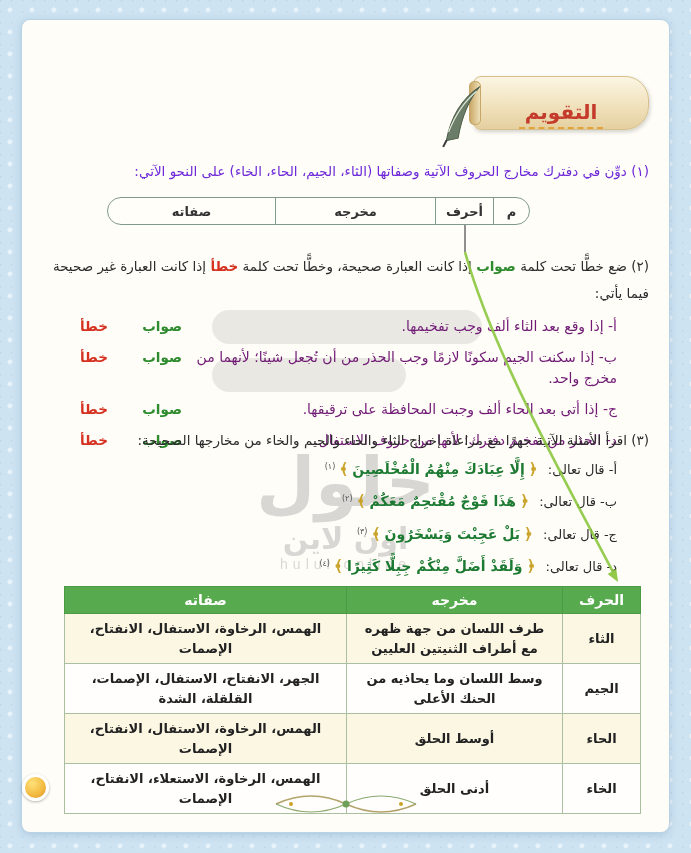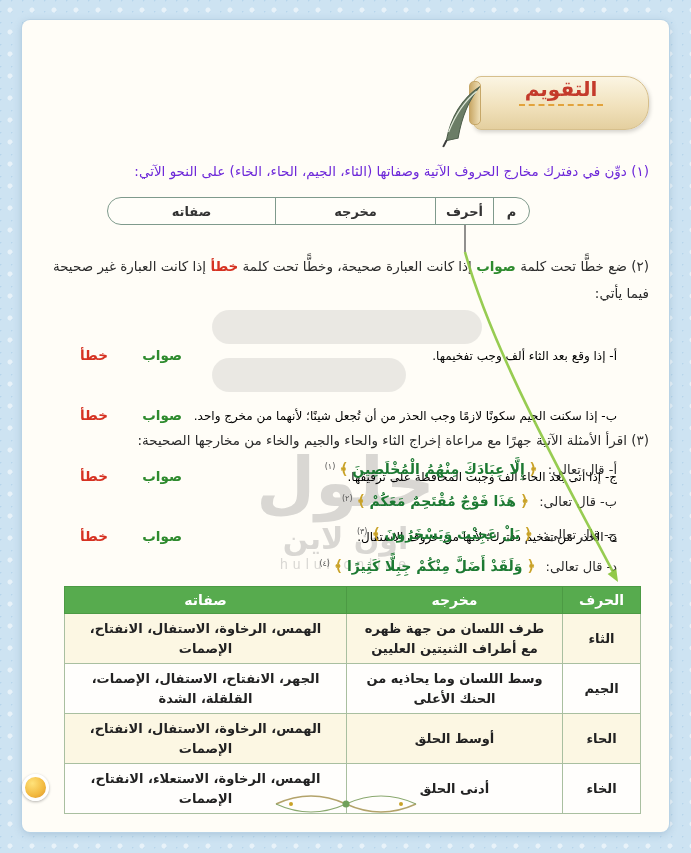--- a/index.html
+++ b/index.html
@@ -23,21 +23,21 @@
   }
 
   
   .badge { position:absolute; top:48px; right:20px; width:210px; height:70px; }
   .badge .ribbon {
     position:absolute; inset:8px 0 8px 34px;
     background:linear-gradient(180deg,#fbf5e3 0%, #f1e2bd 55%, #e4cf9f 100%);
     border:1px solid #d6bf8c;
     border-radius:8px 24px 24px 8px;
     box-shadow:1px 2px 4px rgba(0,0,0,.18);
-    display:flex; align-items:flex-start; justify-content:center;
+    display:flex; align-items:flex-end; justify-content:center;
   }
   .badge .ribbon::after {
     content:""; position:absolute; left:-5px; top:4px; bottom:4px; width:10px;
     background:linear-gradient(90deg,#caa968,#efe0b8);
     border-radius:5px; border:1px solid #c6a768;
   }
   .badge .title {
     color:#c43a2b; font-size:20px; font-weight:bold; letter-spacing:1px;
     border-bottom:2px dashed #e2a33c; padding:0 6px 3px 6px;
   }
@@ -56,21 +56,21 @@
   }
   .mini-table .cell:not(:last-child){ border-left:1px solid #7f9a8c; }
   .c0 { width:36px; } .c1 { width:58px; } .c2 { width:160px; } .c3 { flex:1; }
 
   .q2-intro { position:absolute; top:233px; right:20px; left:30px; font-size:13.5px; color:#2b2b2b; line-height:2.0; }
   .w-sawab { color:#2e8b2e; font-weight:bold; }
   .w-khata { color:#d63222; font-weight:bold; }
 
   .q2-items { position:absolute; top:296px; right:52px; left:58px; }
   .item { display:flex; align-items:baseline; margin-bottom:11px; }
-  .item-text { flex:1; font-size:12px; color:#000000; line-height:1.45;margin-top:32px; }
+  .item-text { flex:1; font-size:14px; color:#701a75; line-height:1.45; }
   .item-answers { width:102px; display:flex; justify-content:space-between; flex:none; font-size:13.5px; font-weight:bold; }
 
   .q3-intro { position:absolute; top:412px; right:20px; left:20px; font-size:13.5px; color:#2b2b2b; }
   .verses { position:absolute; top:438px; right:52px; left:30px; }
   .verse-row { margin-bottom:9px; font-size:13px; color:#2b2b2b; line-height:1.55; }
   .verse-label { margin-left:6px; }
   .verse-text { color:#1d7a33; font-weight:bold; font-size:14px; }
   .bracket { color:#c9a227; font-weight:bold; font-size:15px; }
   .fnote { font-size:8px; color:#555; vertical-align:super; }
 

